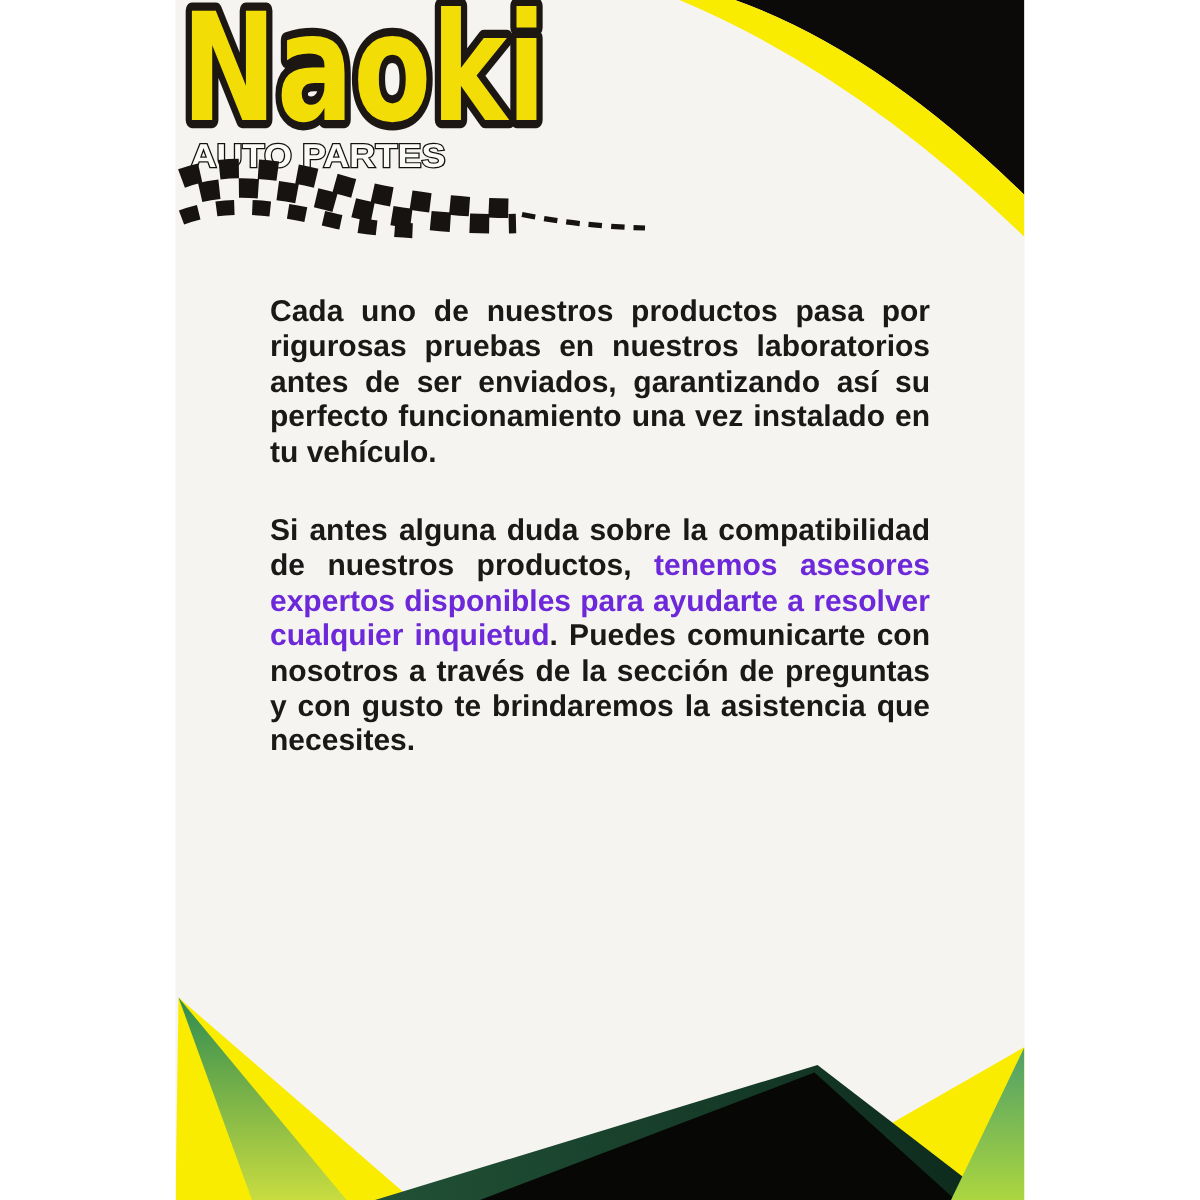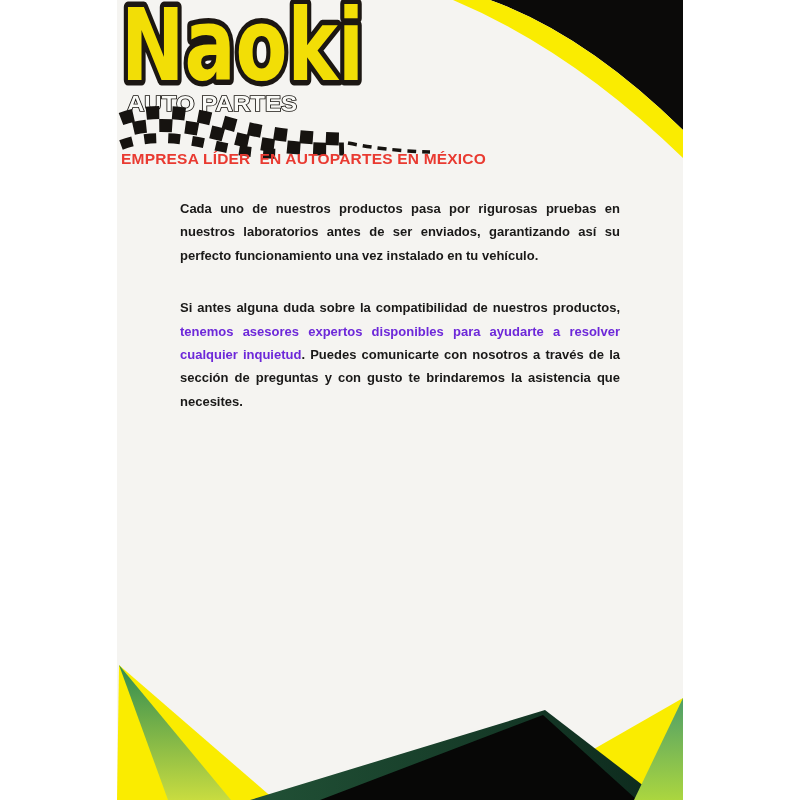--- a/index.html
+++ b/index.html
@@ -10,21 +10,21 @@
   .bg-svg{position:absolute;left:0;top:0;width:566px;height:800px;display:block;}
   .brand-svg{position:absolute;left:0;top:0;width:420px;height:180px;display:block;}
   .logo-text{font-family:"DejaVu Sans",sans-serif;font-weight:bold;}
   .logo-sub{font-family:"Liberation Sans",sans-serif;font-weight:bold;}
   .tagline{position:absolute;left:4px;top:150px;width:480px;
     font-size:15.5px;font-weight:bold;letter-spacing:.2px;color:#E93A31;
     white-space:pre;}
   .content{position:absolute;left:63px;top:197px;width:440px;}
   .content h1{margin:0 0 26px 0;font-size:31.5px;line-height:1;
     font-weight:bold;letter-spacing:.5px;color:#EE3A36;}
-  .content p{margin:0 0 29px 0;font-size:13px;line-height:23.4px;
+  .content p{margin:0 0 29px 0;font-size:20px;line-height:23.4px;
     font-weight:bold;color:#1A1918;text-align:justify;}
   .hl{color:#6d28d9;}
 </style>
 </head>
 <body>
 
 <div class="canvas">
   <div class="page">
 
     <svg class="bg-svg" viewBox="0 0 566 800" aria-hidden="true">
@@ -56,21 +56,20 @@
       <text class="logo-text" x="4" y="80" font-size="100" textLength="243" lengthAdjust="spacingAndGlyphs" fill="#F2DE06" stroke="#1C1713" stroke-width="11" stroke-linejoin="round" paint-order="stroke fill">Naoki</text>
       <text class="logo-sub" x="10" y="111" font-size="22" textLength="170" lengthAdjust="spacingAndGlyphs" fill="#FAFAF7" stroke="#14110D" stroke-width="1.6" paint-order="stroke fill">AUTO PARTES</text>
       <g transform="translate(1,112)" fill="none" stroke="#161310">
         <path d="M3 7 C 35 -5, 75 1, 112 12 C 150 23, 195 27, 230 27" stroke-width="13" stroke-dasharray="13 13"></path>
         <path d="M3 20 C 35 8, 75 14, 112 25 C 148 35, 192 38, 226 37" stroke-width="13" stroke-dasharray="13 13" stroke-dashoffset="13"></path>
         <path d="M3 33 C 35 21, 70 27, 104 35 C 125 40, 150 42, 168 42" stroke-width="10" stroke-dasharray="12 12"></path>
         <path d="M230 31 C 255 36, 280 39, 312 40" stroke-width="3.5" stroke-dasharray="9 6"></path>
       </g>
     </svg>
 
-    <div class="tagline">EMPRESA LÍDER  EN AUTOPARTES EN MÉXICO</div>
 
     <div class="content">
       <p>Cada uno de nuestros productos pasa por rigurosas pruebas en nuestros laboratorios antes de ser enviados, garantizando así su perfecto funcionamiento una vez instalado en tu vehículo.</p>
       <p><span>Si antes alguna duda sobre la compatibilidad de nuestros productos, </span><span class="hl">tenemos asesores expertos disponibles para ayudarte a resolver cualquier inquietud</span><span>. Puedes comunicarte con nosotros a través de la sección de preguntas y con gusto te brindaremos la asistencia que necesites.</span></p>
     </div>
 
   </div>
 </div>
 
 </body></html>

